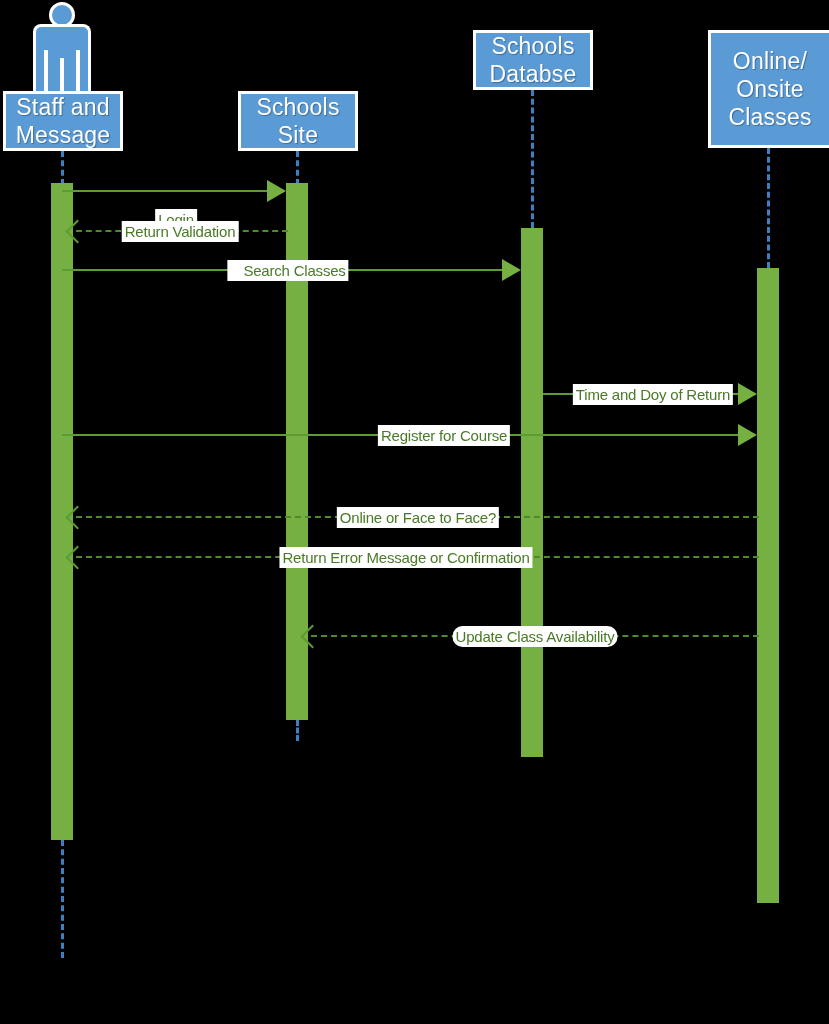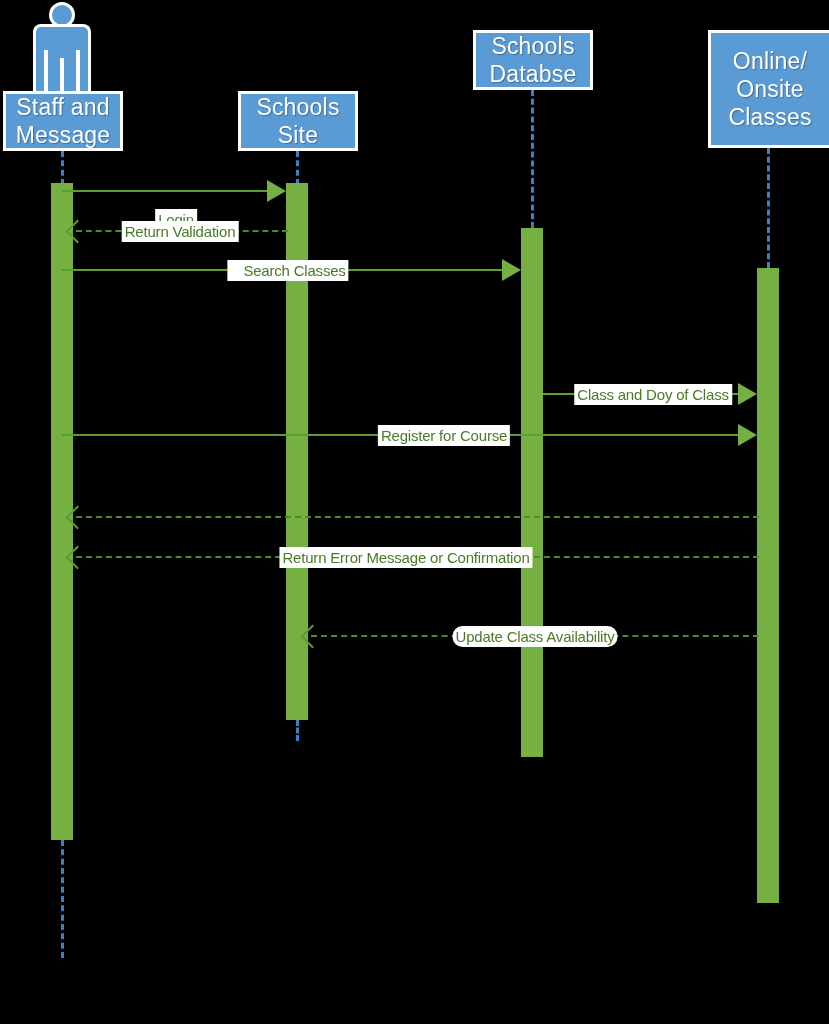--- a/index.html
+++ b/index.html
@@ -170,28 +170,29 @@
   <div class="msg-line dashed" style="left:76px; top:230px; width:212px;"></div>
   <div class="msg-arrow open-left" style="left:69px; top:223px;"></div>
   <div class="msg-label" style="left:180px; top:221px;">Return Validation</div>
 
   <div class="msg-line" style="left:62px; top:269px; width:451px;"></div>
   <div class="msg-arrow solid-right" style="left:502px; top:259px;"></div>
   <div class="msg-label" style="left:288px; top:260px;padding-left:16px;">Search Classes</div>
 
   <div class="msg-line" style="left:543px; top:393px; width:206px;"></div>
   <div class="msg-arrow solid-right" style="left:738px; top:383px;"></div>
-  <div class="msg-label" style="left:653px; top:384px;">Class and Doy of Class</div>
+  <div class="msg-label" style="left:653px; top:384px;">Time and Doy of Return</div>
 
   <div class="msg-line" style="left:62px; top:434px; width:687px;"></div>
   <div class="msg-arrow solid-right" style="left:738px; top:424px;"></div>
   <div class="msg-label" style="left:412px; top:425px;margin-left:32px;">Register for Course</div>
 
   <div class="msg-line dashed" style="left:76px; top:516px; width:683px;"></div>
   <div class="msg-arrow open-left" style="left:69px; top:509px;"></div>
+  <div class="msg-label" style="left:418px; top:507px;">Online or Face to Face?</div>
 
   <div class="msg-line dashed" style="left:76px; top:556px; width:683px;"></div>
   <div class="msg-arrow open-left" style="left:69px; top:549px;"></div>
   <div class="msg-label" style="left:406px; top:547px;">Return Error Message or Confirmation</div>
 
   <div class="msg-line dashed" style="left:311px; top:635px; width:448px;"></div>
   <div class="msg-arrow open-left" style="left:304px; top:628px;"></div>
   <div class="msg-label" style="left:535px; top:626px;border-radius:10px;">Update Class Availability</div>
 
 </div>

